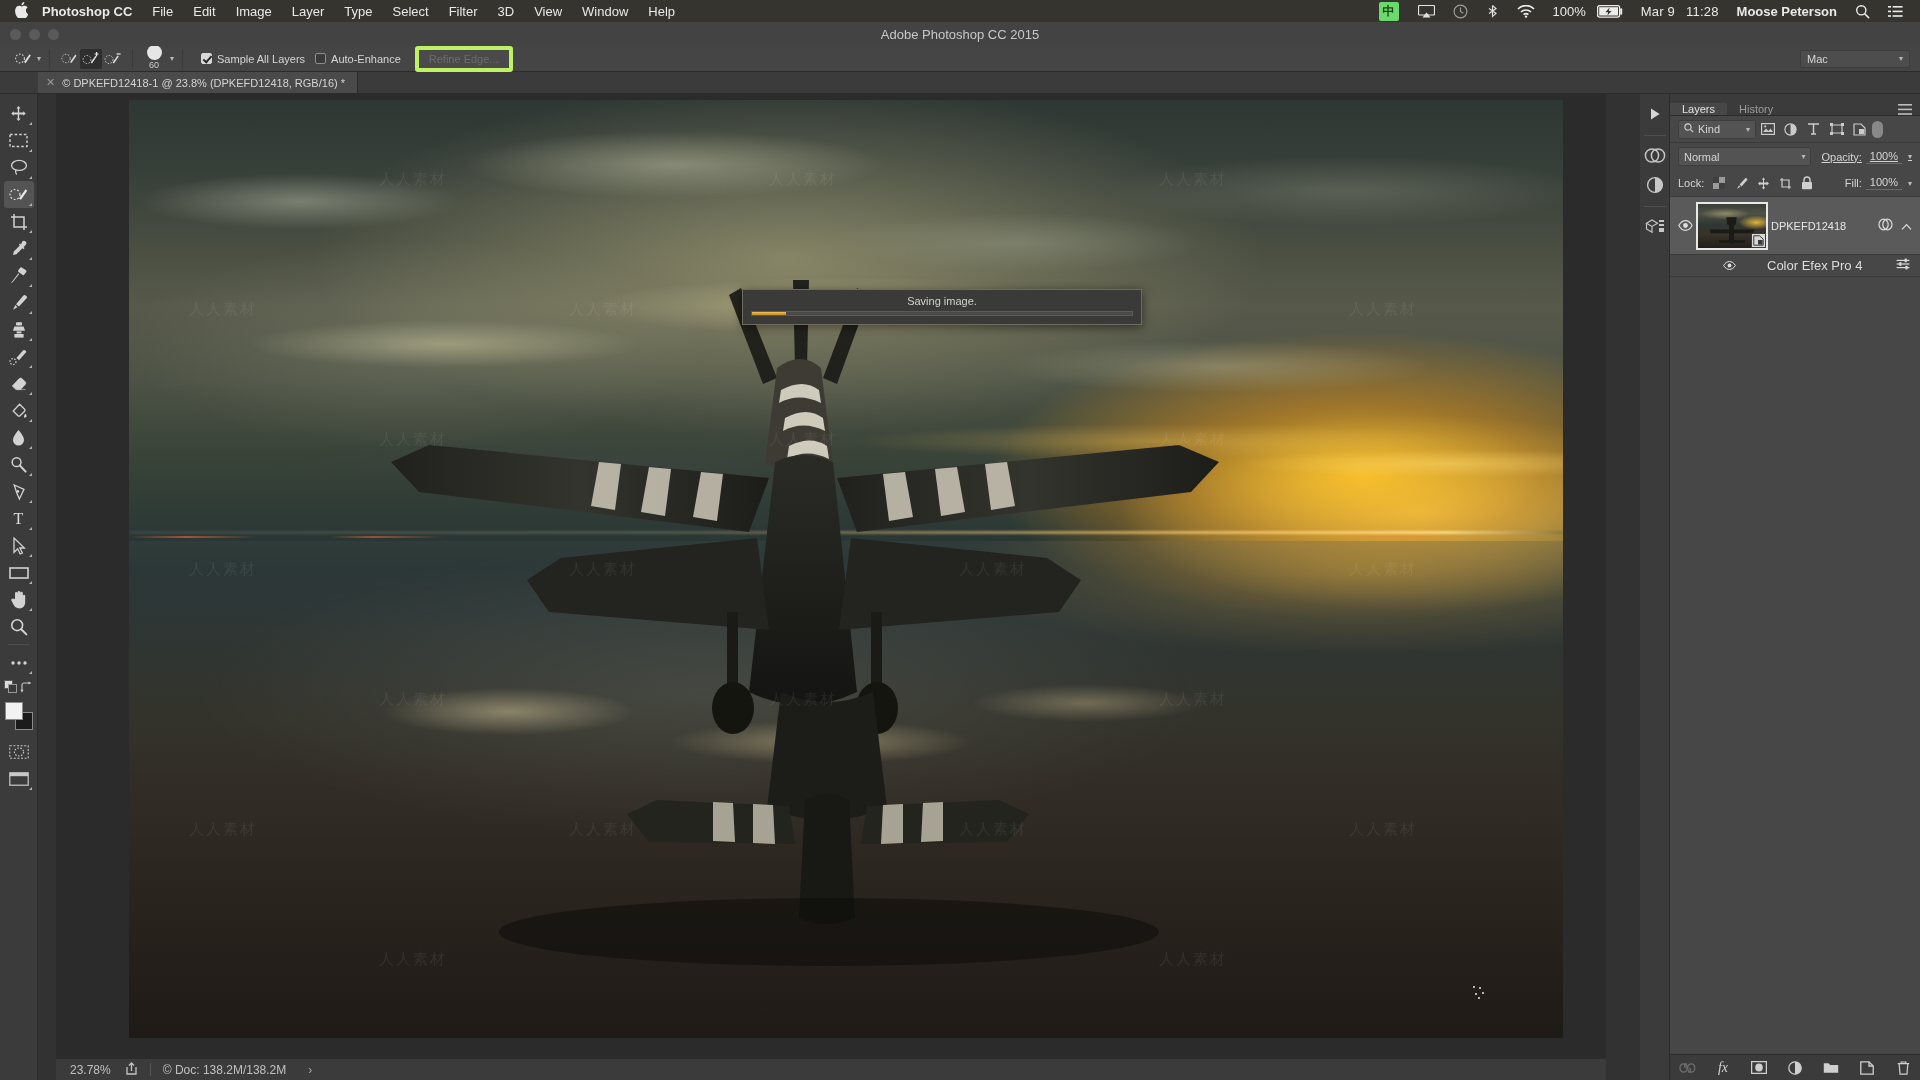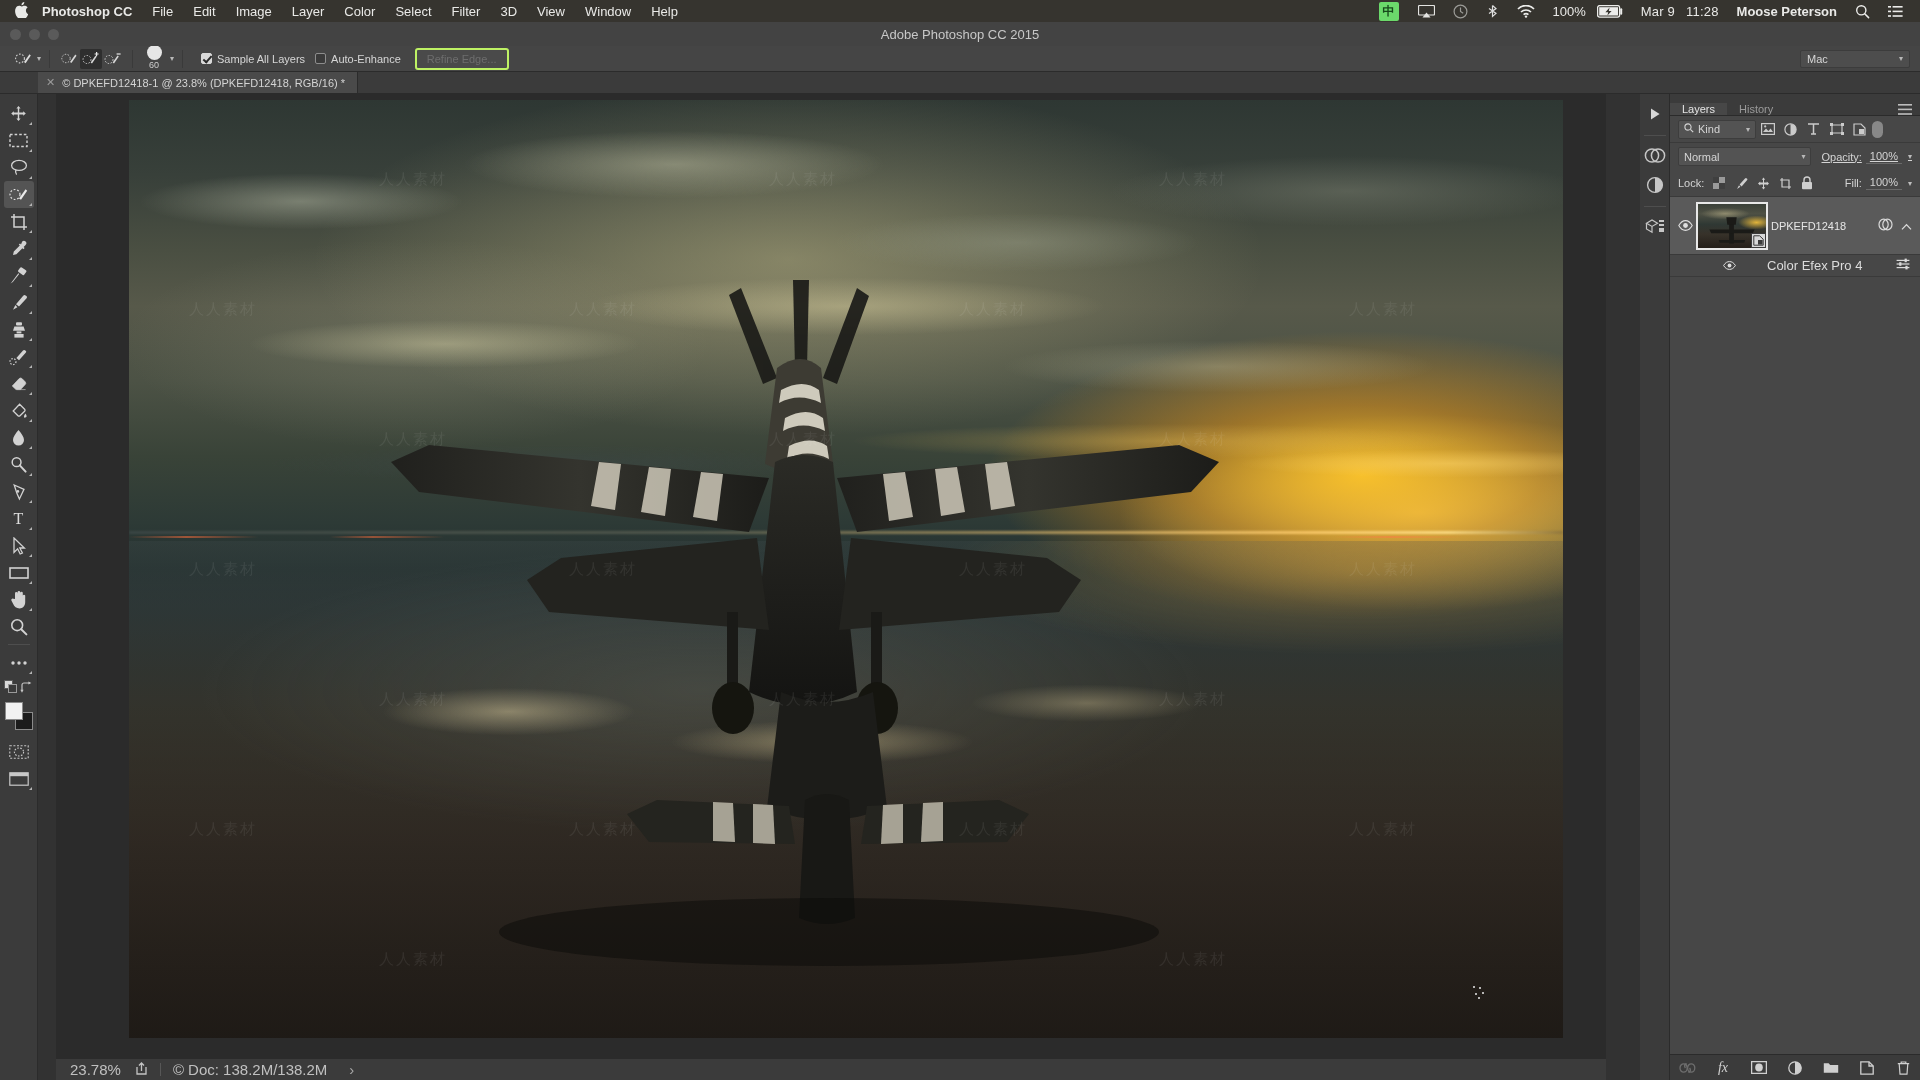--- a/index.html
+++ b/index.html
@@ -70,21 +70,21 @@
     width: 11px; height: 11px; border: 1px solid #8d8d8d; background: #3a3a3a;
     border-radius: 2px; margin-right: 5px; position: relative;
   }
   .cbox.on { background: #d8d8d8; border-color: #d8d8d8; }
   .cbox.on::after {
     content: ""; position: absolute; left: 3px; top: 0px;
     width: 3px; height: 7px; border: solid #2a2a2a; border-width: 0 2px 2px 0;
     transform: rotate(42deg);
   }
   .ob-btn {
-    margin-left: 14px; padding: 3px 10px; border: 2px solid #bef264;
+    margin-left: 14px; padding: 3px 10px; border: 4px solid #bef264;
     border-radius: 3px; color: #6d6d6d; background: #4a4a4a; font-size: 11px;
   }
   .ob-right { margin-left: auto; margin-right: 10px; display: flex; align-items: center; }
   .ob-select {
     width: 110px; height: 18px; background: #4d4d4d; border: 1px solid #3c3c3c;
     border-radius: 2px; display: flex; align-items: center;
     padding: 0 6px; font-size: 11px; color: #d6d6d6; justify-content: space-between;
   }
 
   
@@ -130,21 +130,21 @@
     position: absolute; left: 18px; top: 0px; width: 1550px; height: 986px;
     background: #2b2b2b;
   }
   #imagewrap {
     position: absolute; left: 73px; top: 6px; width: 1434px; height: 938px;
     overflow: hidden; background: #0f766e;
   }
   #statusbar {
     position: absolute; left: 0; bottom: 0; width: 1550px; height: 22px;
     background: #3b3b3b; border-top: 1px solid #2b2b2b;
-    display: flex; align-items: center; color: #c0c0c0; font-size: 15px;
+    display: flex; align-items: center; color: #c0c0c0; font-size: 12px;
     padding-left: 14px;
   }
   .sb-sep { width: 1px; height: 13px; background: #575757; margin: 0 12px; }
 
   
   .sky {
     position: absolute; inset: 0;
     background:
       radial-gradient(ellipse 520px 200px at 86% 40%, rgba(255,196,40,0.92) 0%, rgba(230,150,25,0.55) 35%, rgba(90,80,50,0.0) 72%),
       radial-gradient(ellipse 430px 140px at 90% 44%, rgba(255,230,120,0.85) 0%, rgba(255,180,40,0.0) 70%),
@@ -326,21 +326,21 @@
   <div class="mb-apple">
     <svg width="14" height="16" viewBox="0 0 14 16">
         <path fill="#e9e9e7" d="M9.6 2.3c.5-.6.8-1.4.7-2.3-.7.05-1.6.5-2.1 1.1-.45.55-.85 1.4-.7 2.2.8.06 1.6-.4 2.1-1zM11.9 8.4c0-2 1.6-2.9 1.7-3-1-1.4-2.4-1.6-2.9-1.6-1.2-.13-2.4.73-3 .73-.6 0-1.6-.7-2.6-.7C3.8 3.8 2.5 4.6 1.8 5.9.3 8.5 1.4 12.4 2.8 14.5c.7 1 1.5 2.2 2.6 2.15 1-.04 1.4-.67 2.6-.67 1.2 0 1.6.67 2.6.65 1.1-.02 1.8-1.05 2.5-2.1.8-1.2 1.1-2.35 1.1-2.4-.02-.02-2.2-.85-2.3-3.7z"></path>
       </svg>
   </div>
   <div class="mb-item bold">Photoshop CC</div>
   <div class="mb-item">File</div>
   <div class="mb-item">Edit</div>
   <div class="mb-item">Image</div>
   <div class="mb-item">Layer</div>
-  <div class="mb-item">Color</div>
+  <div class="mb-item">Type</div>
   <div class="mb-item">Select</div>
   <div class="mb-item">Filter</div>
   <div class="mb-item">3D</div>
   <div class="mb-item">View</div>
   <div class="mb-item">Window</div>
   <div class="mb-item">Help</div>
 
   <div class="mb-right">
     <div class="mb-ime">中</div>
     <div>
@@ -752,20 +752,26 @@
           <div class="wm" style="left:1030px;top:850px;">人人素材</div>
 
           <div class="cursor-dots">
             <i style="left:0px;top:0px;"></i>
               <i style="left:6px;top:1px;"></i>
             <i style="left:2px;top:7px;"></i>
               <i style="left:9px;top:6px;"></i>
             <i style="left:5px;top:11px;"></i>
           </div>
 
+          <div id="progress">
+            <div class="ptext">Saving image.</div>
+            <div class="ptrack">
+              <div class="pfill" style="width: 9%;"></div>
+            </div>
+          </div>
         </div>
 
         <div id="statusbar">
           <span>23.78%</span>
           <span style="margin-left:14px;">
             <svg width="13" height="13" viewBox="0 0 13 13">
                 <path d="M2 5 V12 H11 V5" fill="none" stroke="#c4c4c4" stroke-width="1.3"></path>
                 <path d="M6.5 9 V1.2 M4 3.5 L6.5 1 L9 3.5" fill="none" stroke="#c4c4c4" stroke-width="1.3"></path>
               </svg>
           </span>

